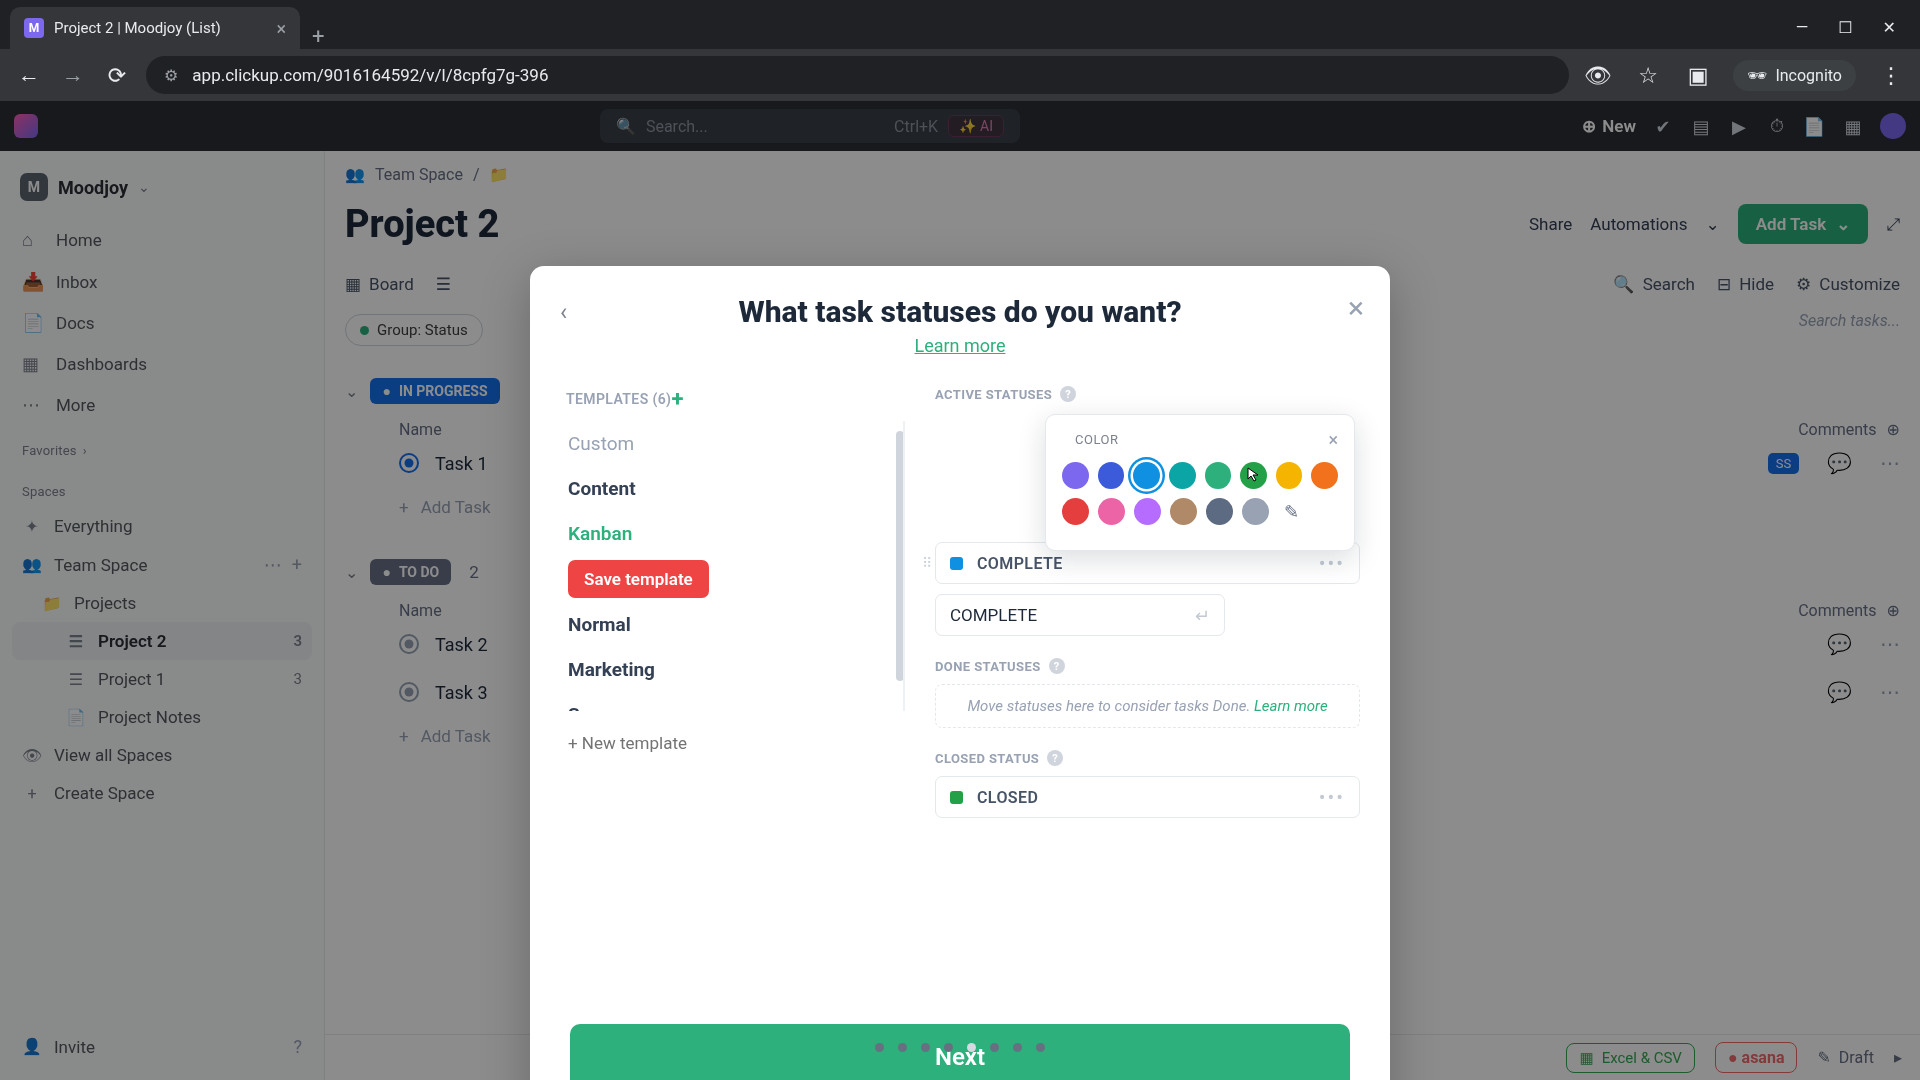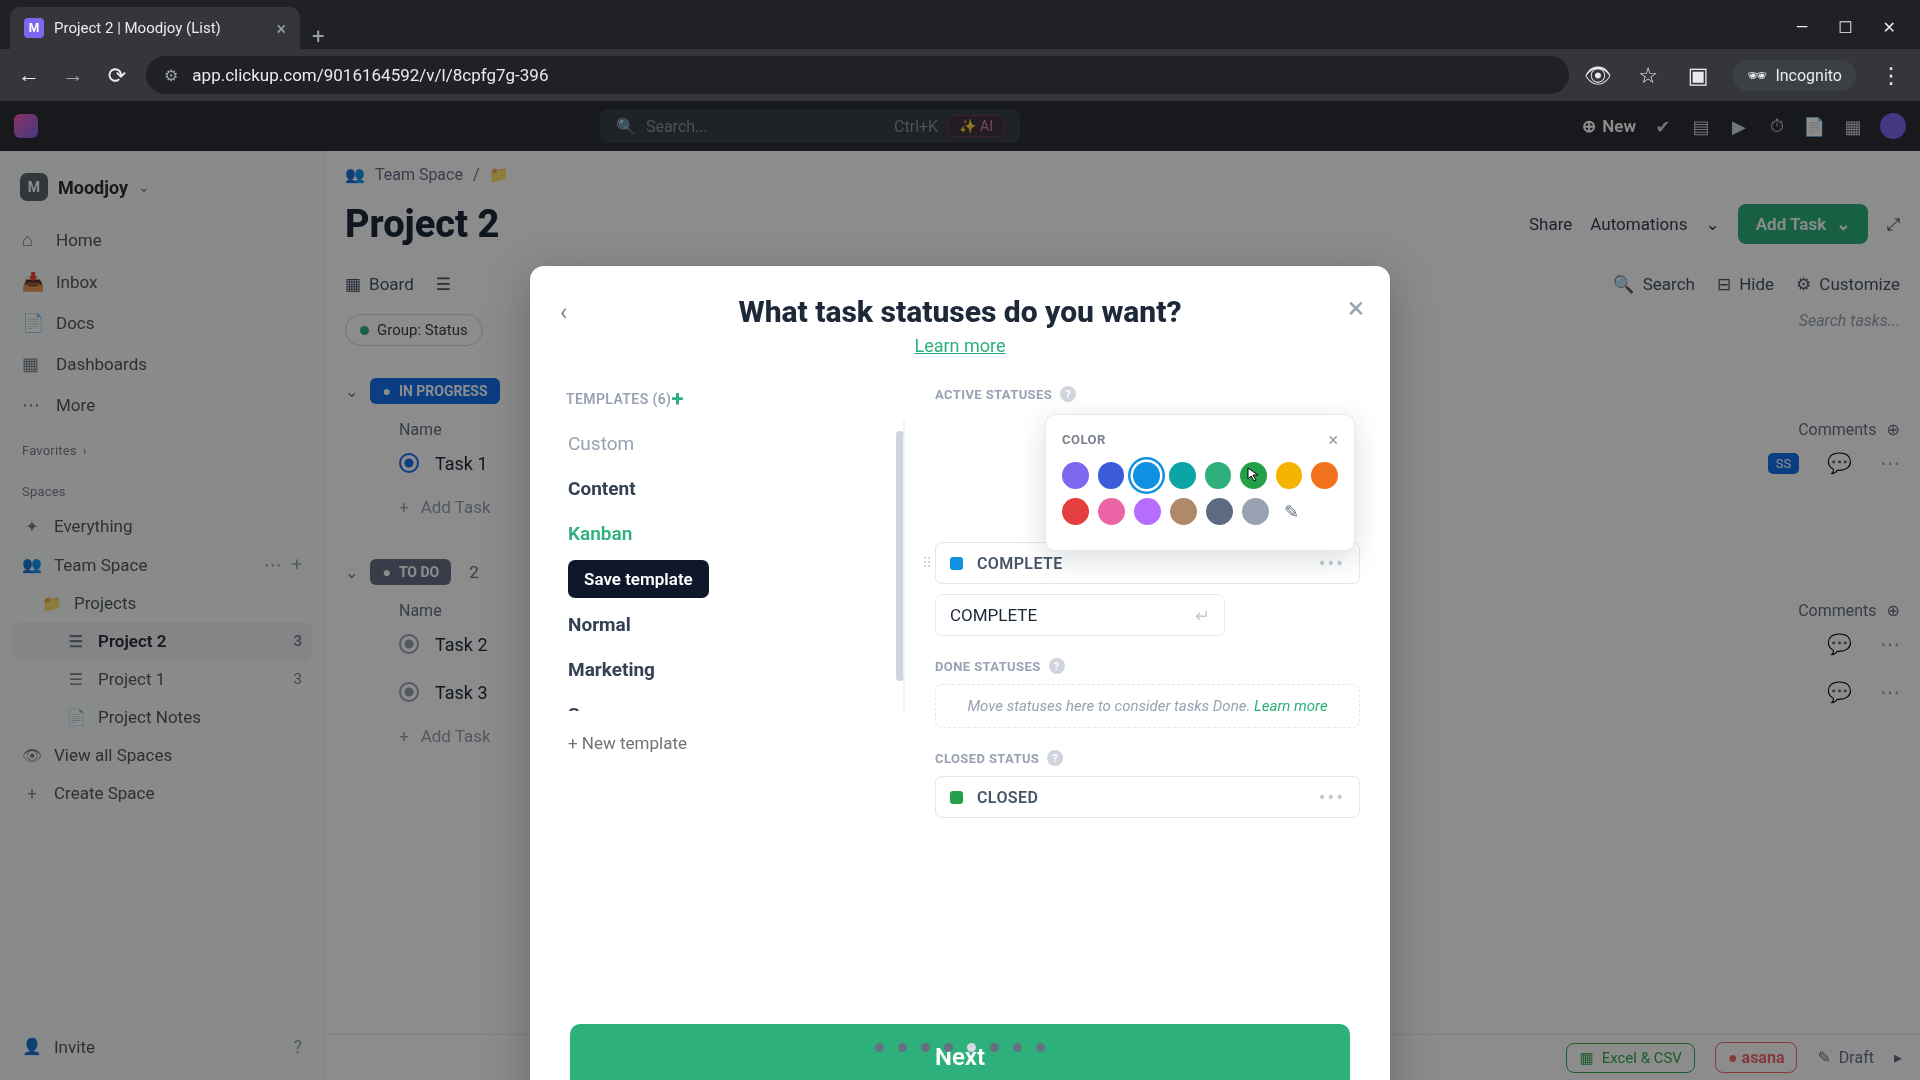--- a/index.html
+++ b/index.html
@@ -102,42 +102,42 @@
 
 .col-templates { width: 345px; position: relative; }
 .templates-head { display: flex; align-items: center; color: #98a2b3; font-size: 14px; letter-spacing: .4px; font-weight: 600; padding: 0 6px 10px; }
 .templates-head .plus { color: #2db07c; font-size: 22px; font-weight: 700; }
 .templates-list { position: relative; border-right: 2px solid #eef2f6; padding-right: 10px; max-height: 290px; overflow: hidden; }
 .scroll-handle { position: absolute; right: -1px; top: 10px; width: 8px; height: 250px; background: #d0d5dd; border-radius: 5px; }
 .tmpl-item { padding: 11px 8px; font-size: 19px; color: #344054; border-radius: 6px; }
 .tmpl-item.muted { color: #98a2b3; }
 .tmpl-item.bold { font-weight: 700; }
 .tmpl-item.active { color: #2db07c; font-weight: 600; }
-.save-tmpl-btn { background: #0f172a; color: #fff; border-radius: 7px; padding: 9px 16px; font-size: 17px; font-weight: 600; display: inline-block; margin: 4px 8px; }
+.save-tmpl-btn { background: #ef4444; color: #fff; border-radius: 7px; padding: 9px 16px; font-size: 17px; font-weight: 600; display: inline-block; margin: 4px 8px; }
 .new-tmpl { color: #737373; font-size: 17px; padding: 22px 8px; }
 
 
 .col-statuses { flex: 1; display: flex; flex-direction: column; position: relative; }
 .sub-head { color: #98a2b3; font-size: 13px; letter-spacing: .4px; font-weight: 700; display: flex; align-items: center; gap: 8px; margin-bottom: 10px; }
 .help-dot { width: 16px; height: 16px; border-radius: 50%; background: #d0d5dd; color: #fff; font-size: 11px; display: inline-flex; align-items: center; justify-content: center; }
 .status-item { border: 1px solid #e4e7ec; border-radius: 7px; height: 42px; display: flex; align-items: center; padding: 0 14px; gap: 14px; margin-bottom: 10px; position: relative; }
 .status-item .handle { position: absolute; left: -14px; color: #d0d5dd; font-size: 14px; letter-spacing: -3px; }
 .color-dot { width: 13px; height: 13px; border-radius: 3px; }
 .status-name { color: #475467; font-size: 16px; font-weight: 600; letter-spacing: .4px; }
 .dots { margin-left: auto; color: #c4cad3; font-size: 20px; letter-spacing: 2px; }
 .status-input { border: 1px solid #e4e7ec; border-radius: 7px; height: 42px; display: flex; align-items: center; padding: 0 14px; gap: 12px; margin-bottom: 22px; width: 290px; }
 .status-input input { border: none; outline: none; font-size: 17px; color: #1d2939; width: 100%; }
 .enter-glyph { color: #c4cad3; font-size: 18px; }
 .done-drop { border: 1.5px dashed #e4e7ec; border-radius: 7px; padding: 12px 18px; color: #98a2b3; font-size: 15px; font-style: italic; text-align: center; margin-bottom: 22px; }
 .done-drop a { color: #2db07c; font-style: italic; }
 
 
 .color-pop { position: absolute; top: 28px; right: 5px; width: 310px; background: #fff; border: 1px solid #e4e7ec; border-radius: 10px; box-shadow: 0 8px 28px rgba(16,24,40,.15); padding: 14px 16px 16px; z-index: 50; }
 .color-pop-head { display: flex; align-items: center; justify-content: space-between; margin-bottom: 12px; }
-.color-pop-head .lbl { color: #7c828d; font-size: 13px; letter-spacing: .5px; font-weight: 700; }
+.color-pop-head .lbl { color: #7c828d; font-size: 13px; letter-spacing: .5px; font-weight: 400; margin-left: 13px; }
 .color-pop-head .x { color: #98a2b3; font-size: 18px; }
 .swatch-row { display: flex; gap: 9px; margin-bottom: 9px; }
 .swatch { width: 27px; height: 27px; border-radius: 50%; position: relative; }
 .swatch.selected { box-shadow: 0 0 0 2.5px #fff, 0 0 0 5px #1090e0; }
 .picker-glyph { width: 27px; height: 27px; display: flex; align-items: center; justify-content: center; color: #667085; font-size: 18px; }
 
 
 .cursor-dot { position: absolute; top: 4px; left: 6px; width: 16px; height: 16px; pointer-events: none; }
 
 .next-btn { background: #2db07c; color: #fff; font-size: 24px; font-weight: 600; border-radius: 10px; height: 66px; display: flex; align-items: center; justify-content: center; margin: 0 40px 34px; }

